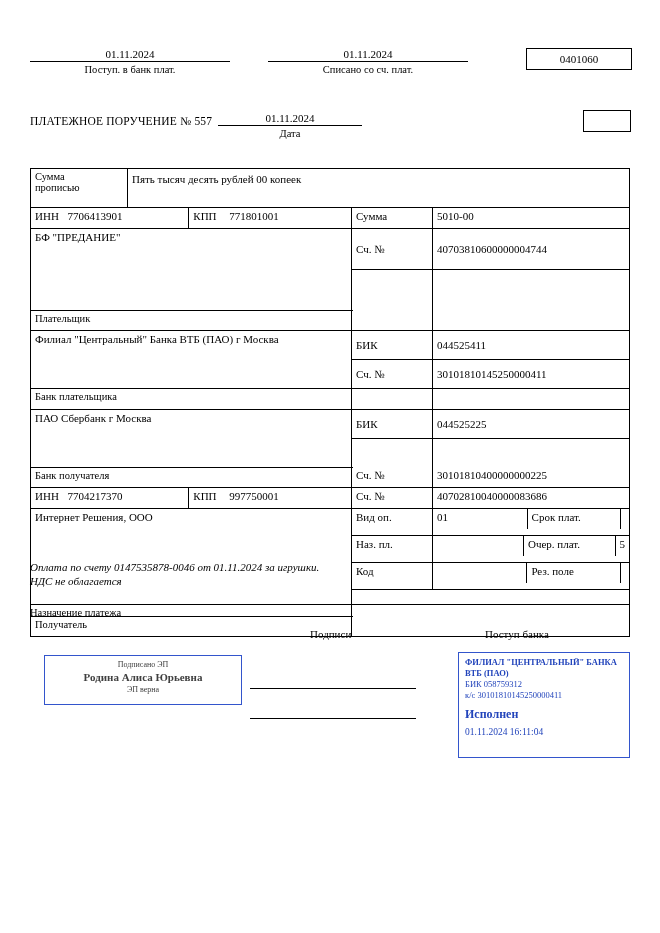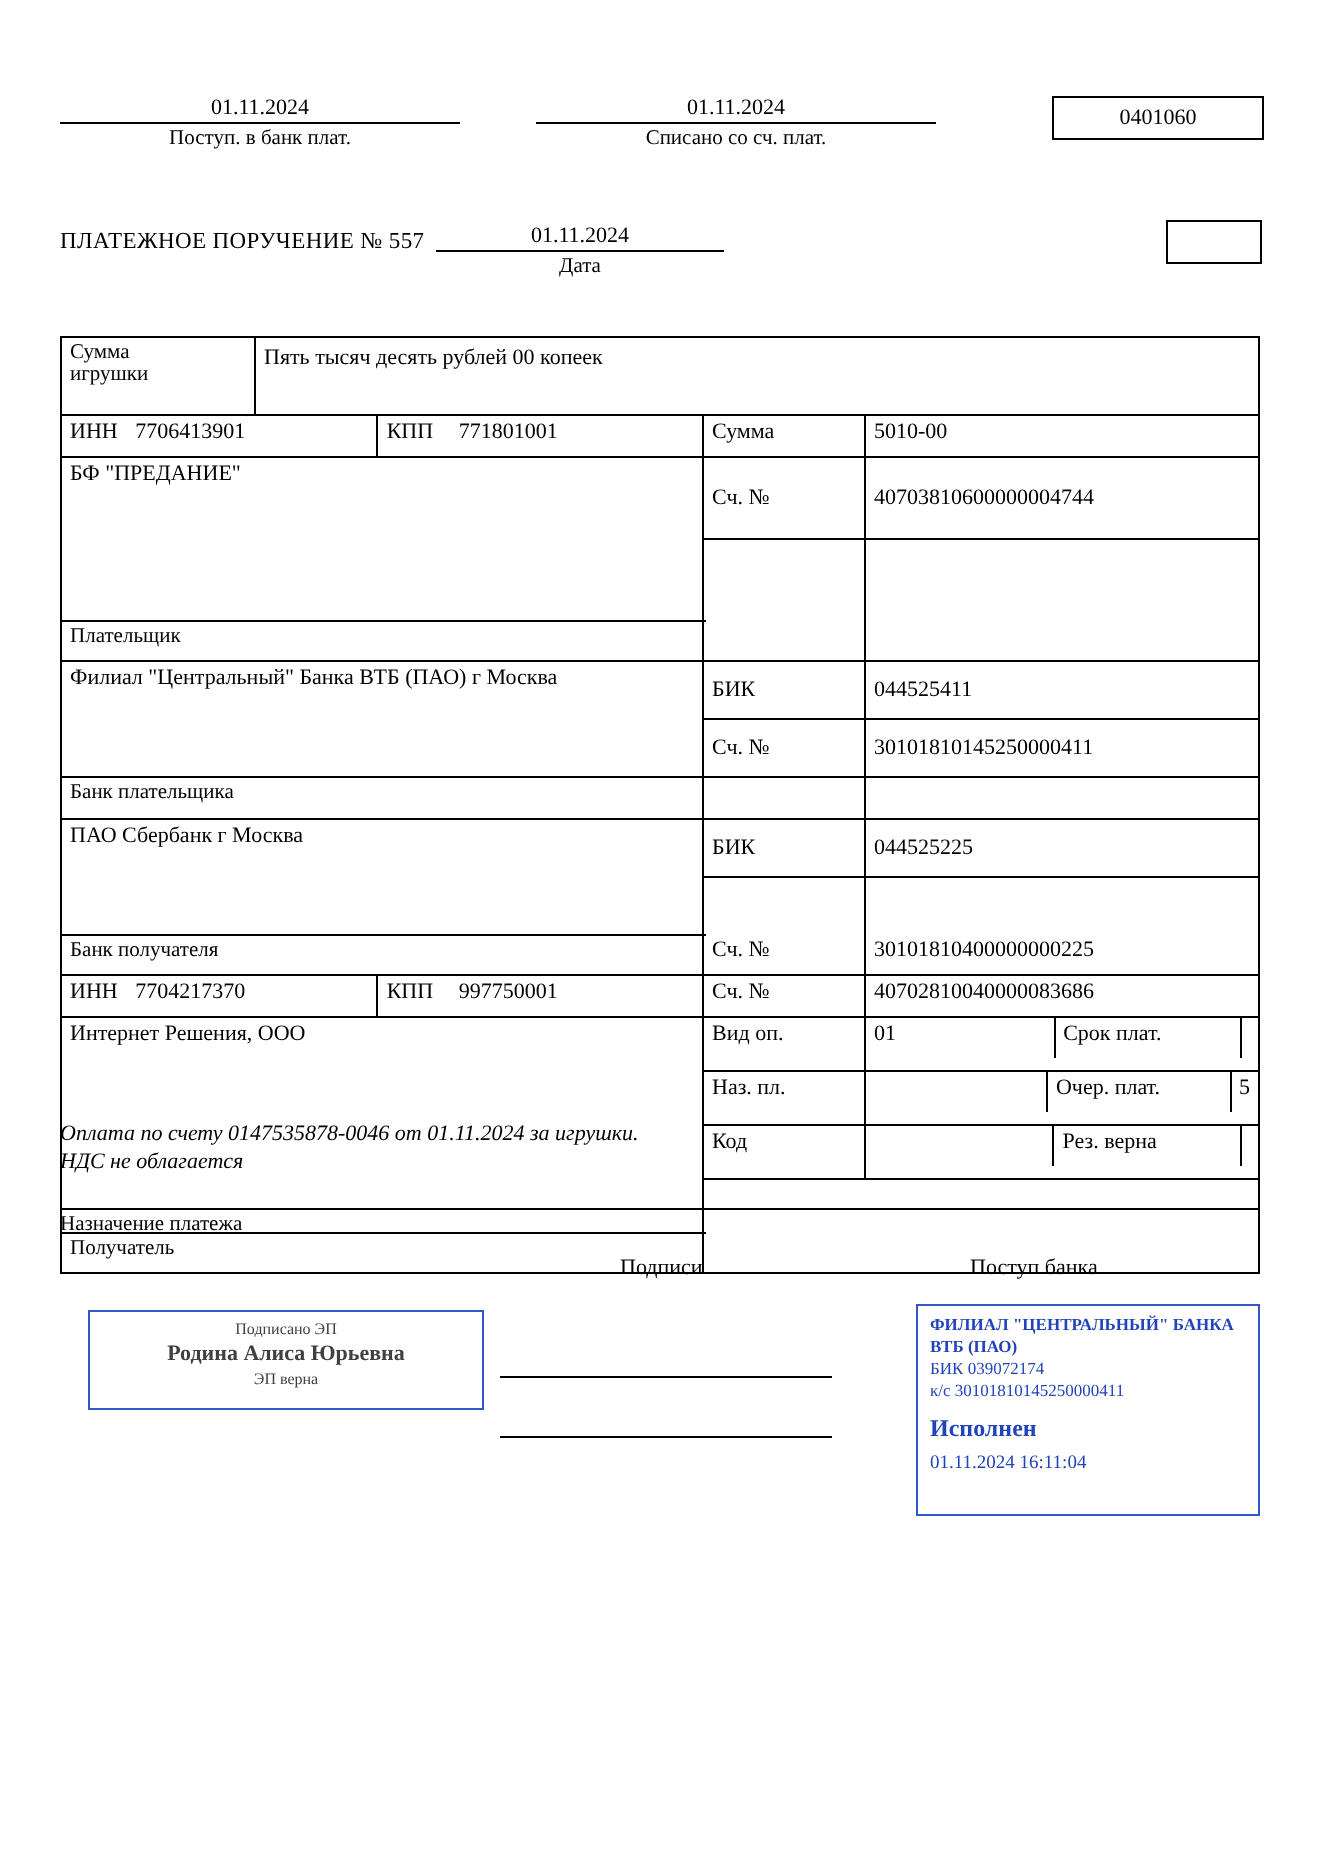--- a/index.html
+++ b/index.html
@@ -148,21 +148,21 @@
 
 
   <div class="abs empty-box" style="left:583px; top:110px;"></div>
 
   <table class="tbl">
 
     <tbody>
         <tr>
       <td style="width:88px; height:34px; border-right:1px solid #000;" class="lbl">
         <div>Сумма</div>
-        <div>игрушки</div>
+        <div>прописью</div>
       </td>
       <td colspan="5" style="padding-top:4px;">Пять тысяч десять рублей 00 копеек</td>
     </tr>
 
     <tr>
       <td colspan="2" style="width:160px;">
         <span>ИНН</span>
         <span style="margin-left:6px;">7706413901</span>
       </td>
       <td colspan="2" style="width:170px;">
@@ -271,21 +271,21 @@
             </table>
       </td>
     </tr>
     <tr>
       <td style="height:22px;">Код</td>
       <td style="padding:0;">
         <table style="width:100%; border-collapse:collapse; font-size:11px;">
           <tbody>
                 <tr>
             <td style="border:0; width:90px; padding:2px 4px;"></td>
-            <td style="border:0; border-left:1px solid #000; width:88px; padding:2px 4px;">Рез. верна</td>
+            <td style="border:0; border-left:1px solid #000; width:88px; padding:2px 4px;">Рез. поле</td>
             <td style="border:0; border-left:1px solid #000; padding:2px 4px;"></td>
           </tr>
         </tbody>
             </table>
       </td>
     </tr>
     <tr>
       <td style="height:22px; border-bottom:0;" class="nb-r"></td>
       <td style="border-bottom:0;" class="nb-l"></td>
     </tr>
@@ -314,19 +314,19 @@
     <div class="t2">Родина Алиса Юрьевна</div>
     <div class="t3">ЭП верна</div>
   </div>
 
   <div class="abs sig-line" style="left:250px; top:688px; width:166px; height:0;"></div>
   <div class="abs sig-line" style="left:250px; top:718px; width:166px; height:0;"></div>
 
   <div class="abs bank-stamp" style="left:458px; top:652px;">
     <div class="b1">ФИЛИАЛ "ЦЕНТРАЛЬНЫЙ" БАНКА</div>
     <div class="b1">ВТБ (ПАО)</div>
-    <div class="b2">БИК 039072174</div>
+    <div class="b2">БИК 058759312</div>
     <div class="b2">к/с 30101810145250000411</div>
     <div class="b3">Исполнен</div>
     <div class="b4">01.11.2024 16:11:04</div>
   </div>
 
 </div>
 
 </body></html>

